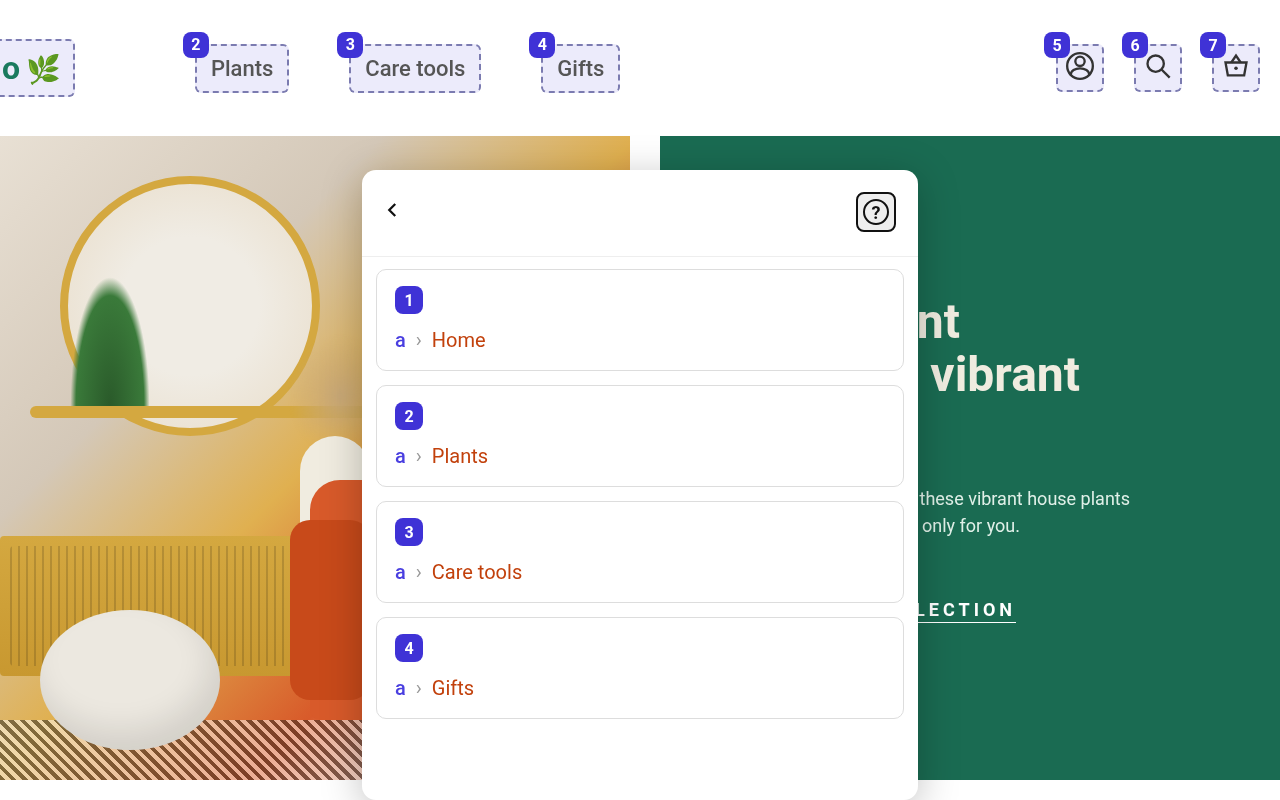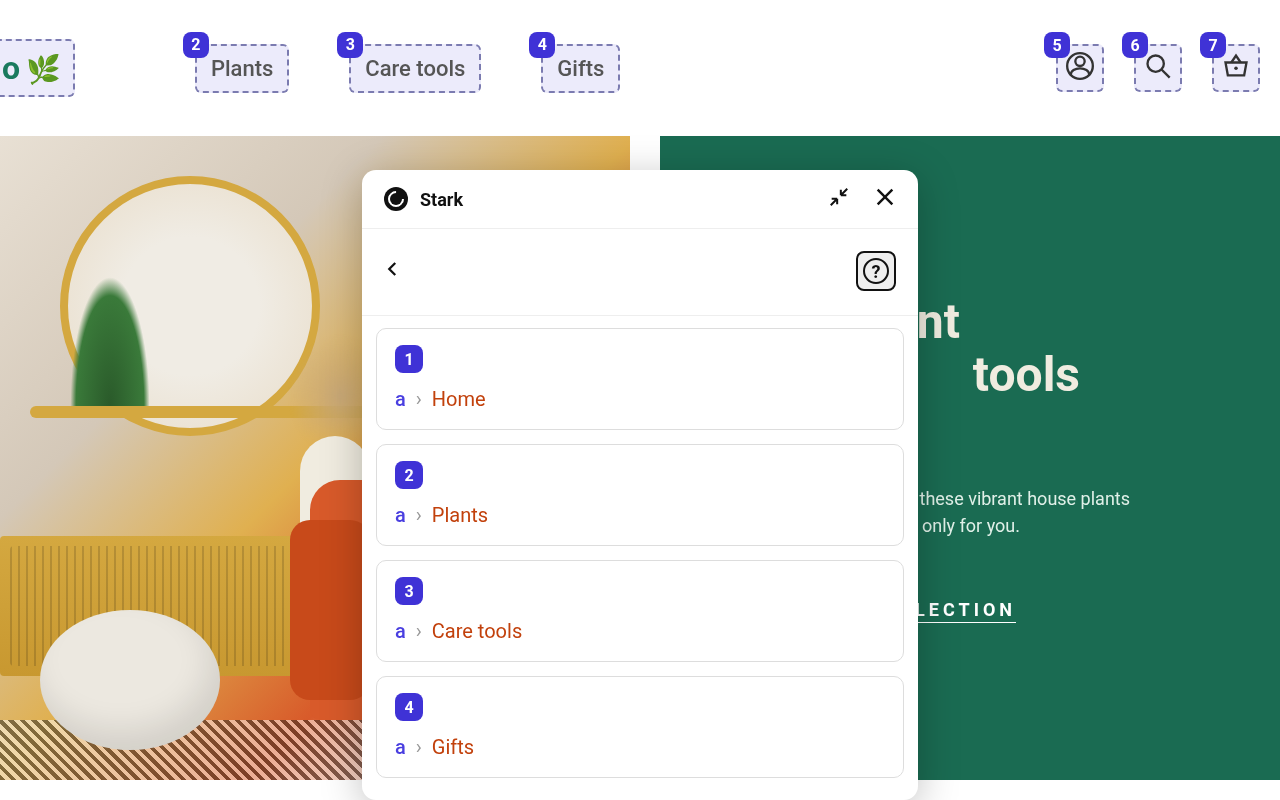--- a/index.html
+++ b/index.html
@@ -323,51 +323,33 @@
     <div class="vase"></div>
     <div class="sideboard"></div>
     <div class="sofa"></div>
     <div class="pouf"></div>
   </div>
   <div class="hero-gap"></div>
   <div class="hero-right">
     <div style="width:100%; padding-left:0;">
       <div class="hero-title">
         <div style="text-align:right; padding-right:280px;">nt</div>
-        <div style="text-align:right; padding-right:160px;">tools</div>
+        <div style="text-align:right; padding-right:160px;">vibrant</div>
         <div style="text-align:right; padding-right:330px;">s</div>
       </div>
       <div class="hero-sub" style="text-align:right; padding-right:110px;">
         <div>with these vibrant house plants</div>
         <div style="padding-right:110px;">d, only for you.</div>
       </div>
       <div class="hero-cta" style="text-align:right; padding-right:224px;">OLLECTION</div>
     </div>
   </div>
 </div>
 
 <div class="panel">
-  <div class="panel-header">
-    <div class="stark-logo"></div>
-    <div class="panel-title">Stark</div>
-    <div class="panel-header-right">
-      <span class="hdr-icon">
-        <svg viewBox="0 0 24 24">
-            <path d="M14 10l7-7M14 10V4M14 10h6"></path>
-            <path d="M10 14l-7 7M10 14v6M10 14H4"></path>
-          </svg>
-      </span>
-      <span class="hdr-icon close">
-        <svg viewBox="0 0 24 24">
-            <line x1="4" y1="4" x2="20" y2="20"></line>
-            <line x1="20" y1="4" x2="4" y2="20"></line>
-          </svg>
-      </span>
-    </div>
-  </div>
 
   <div class="panel-sub">
     <span class="back-chev">
       <svg viewBox="0 0 24 24">
           <polyline points="15 4 7 12 15 20"></polyline>
         </svg>
     </span>
     <div class="help-btn">
       <span>?</span>
     </div>

